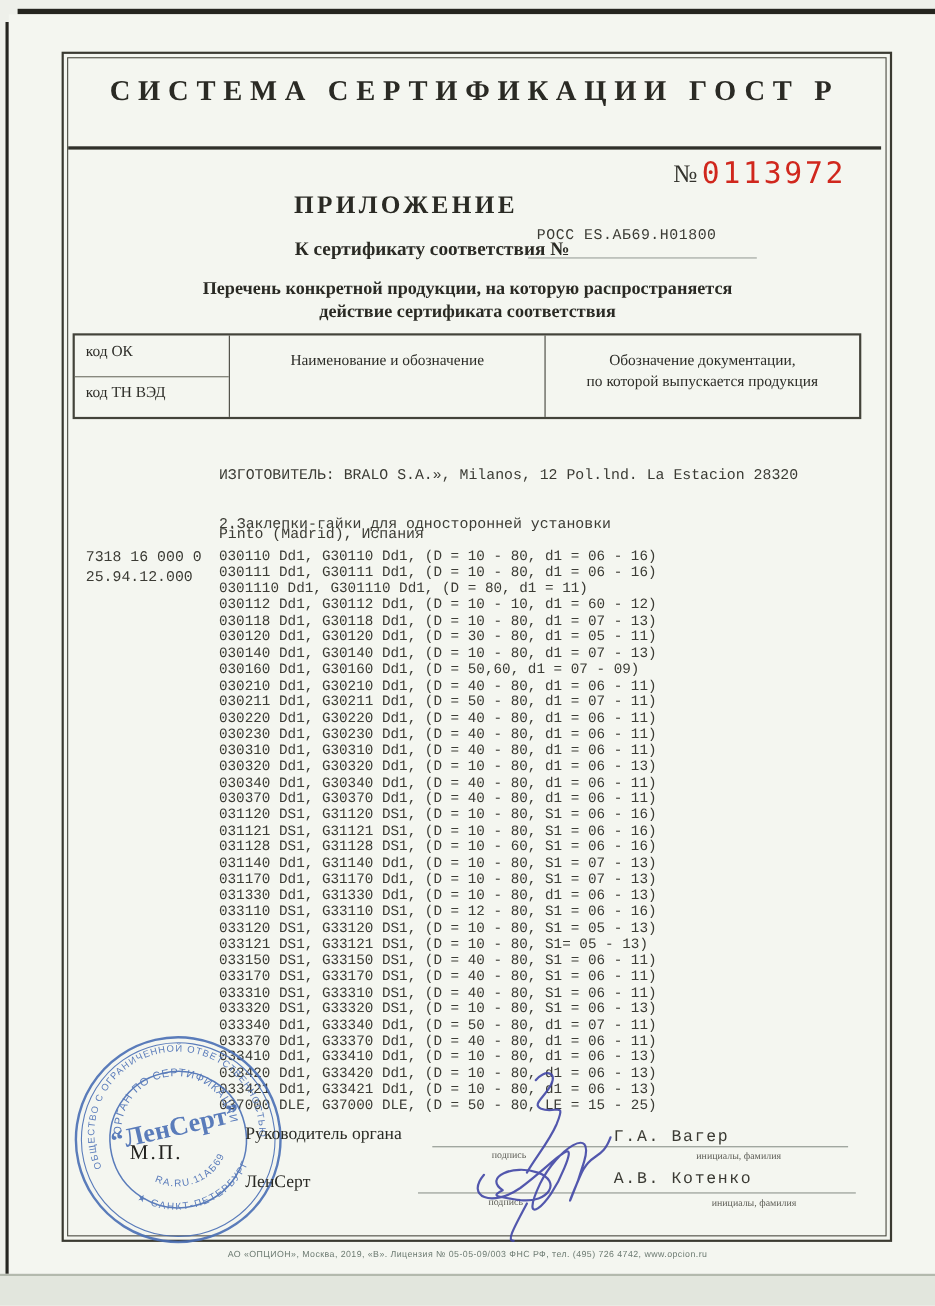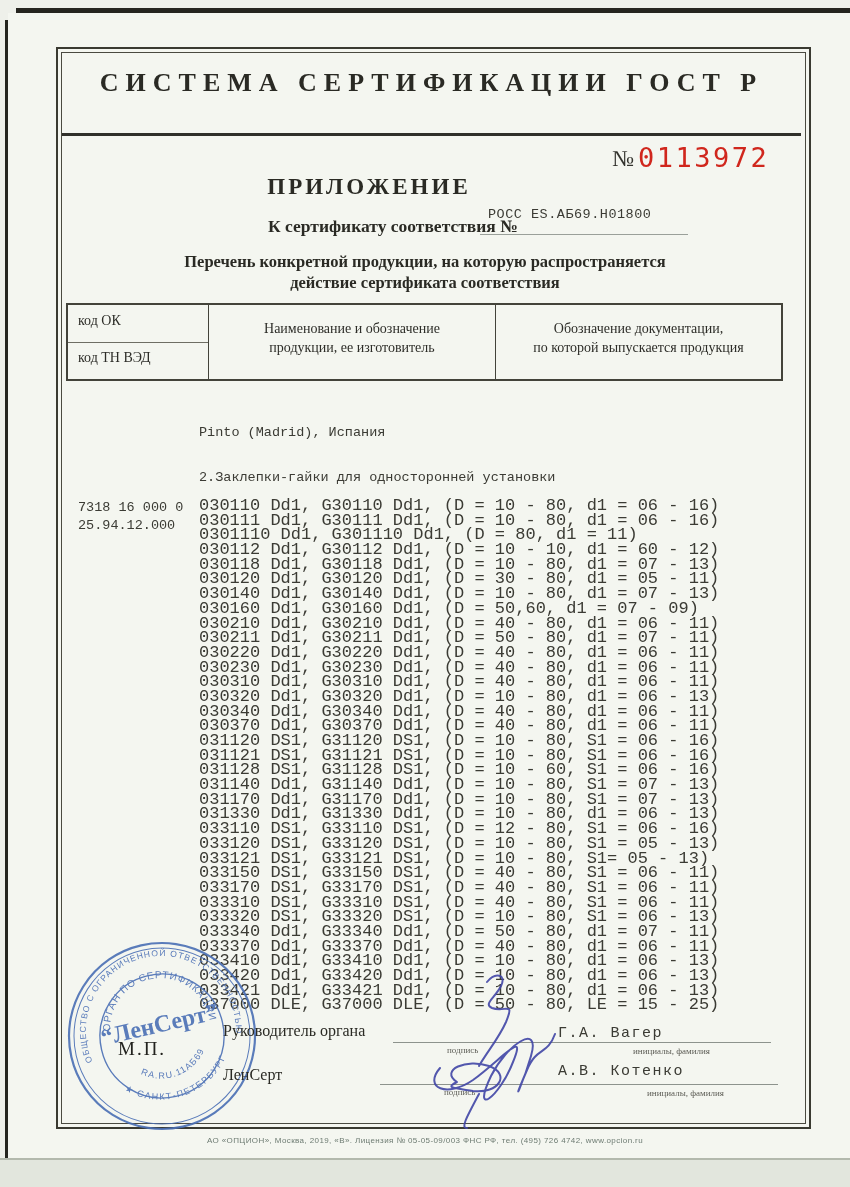--- a/index.html
+++ b/index.html
@@ -88,21 +88,21 @@
   .mono{font-family:"Liberation Mono", monospace;color:#3b3b34;}
   .manufacturer{
     position:absolute;left:199px;top:388px;
     font-size:13.5px;line-height:18px;white-space:pre;
   }
   .code-ok{position:absolute;left:78px;top:470px;font-size:13.5px;margin-top:48px;}
   .product-group{position:absolute;left:199px;top:470px;font-size:13.5px;}
   .code-tnved{position:absolute;left:78px;top:500px;font-size:13.5px;}
   .product-list{
     position:absolute;left:199px;top:499px;
-    font-size:17px;line-height:14.7px;white-space:pre;
+    font-size:13px;line-height:14.7px;white-space:pre;
   }
   .product-list .list-line{height:14.7px;}
 
   
   .stamp{position:absolute;left:62px;top:936px;width:200px;height:200px;transform:rotate(-13deg);opacity:0.9;}
   .mp-mark{
     position:absolute;left:118px;top:1038px;
     font-size:19px;color:#22221e;letter-spacing:2px;font-family:"Liberation Serif",serif;
   }
 
@@ -163,29 +163,29 @@
 <div class="desc-line2">действие сертификата соответствия</div>
 
 <div class="ptable">
   <div class="v1"></div>
   <div class="v2"></div>
   <div class="h-split"></div>
   <div class="cell-label c-kod-ok">код ОК</div>
   <div class="cell-label c-kod-tn">код ТН ВЭД</div>
   <div class="cell-label c-mid">
     <div>Наименование и обозначение</div>
-    <div>продукции, ее изготовитель</div>
   </div>
   <div class="cell-label c-right">
     <div>Обозначение документации,</div>
     <div>по которой выпускается продукция</div>
   </div>
 </div>
 
 <div class="manufacturer mono">
+  <div>ИЗГОТОВИТЕЛЬ: BRALO S.A.», Milanos, 12 Pol.lnd. La Estacion 28320</div>
   <div>Pinto (Madrid), Испания</div>
 </div>
 
 <div class="code-ok mono">25.94.12.000</div>
 <div class="product-group mono">2.Заклепки-гайки для односторонней установки</div>
 <div class="code-tnved mono">7318 16 000 0</div>
 <div class="product-list mono"><div class="list-line">030110 Dd1, G30110 Dd1, (D = 10 - 80, d1 = 06 - 16)</div><div class="list-line">030111 Dd1, G30111 Dd1, (D = 10 - 80, d1 = 06 - 16)</div><div class="list-line">0301110 Dd1, G301110 Dd1, (D = 80, d1 = 11)</div><div class="list-line">030112 Dd1, G30112 Dd1, (D = 10 - 10, d1 = 60 - 12)</div><div class="list-line">030118 Dd1, G30118 Dd1, (D = 10 - 80, d1 = 07 - 13)</div><div class="list-line">030120 Dd1, G30120 Dd1, (D = 30 - 80, d1 = 05 - 11)</div><div class="list-line">030140 Dd1, G30140 Dd1, (D = 10 - 80, d1 = 07 - 13)</div><div class="list-line">030160 Dd1, G30160 Dd1, (D = 50,60, d1 = 07 - 09)</div><div class="list-line">030210 Dd1, G30210 Dd1, (D = 40 - 80, d1 = 06 - 11)</div><div class="list-line">030211 Dd1, G30211 Dd1, (D = 50 - 80, d1 = 07 - 11)</div><div class="list-line">030220 Dd1, G30220 Dd1, (D = 40 - 80, d1 = 06 - 11)</div><div class="list-line">030230 Dd1, G30230 Dd1, (D = 40 - 80, d1 = 06 - 11)</div><div class="list-line">030310 Dd1, G30310 Dd1, (D = 40 - 80, d1 = 06 - 11)</div><div class="list-line">030320 Dd1, G30320 Dd1, (D = 10 - 80, d1 = 06 - 13)</div><div class="list-line">030340 Dd1, G30340 Dd1, (D = 40 - 80, d1 = 06 - 11)</div><div class="list-line">030370 Dd1, G30370 Dd1, (D = 40 - 80, d1 = 06 - 11)</div><div class="list-line">031120 DS1, G31120 DS1, (D = 10 - 80, S1 = 06 - 16)</div><div class="list-line">031121 DS1, G31121 DS1, (D = 10 - 80, S1 = 06 - 16)</div><div class="list-line">031128 DS1, G31128 DS1, (D = 10 - 60, S1 = 06 - 16)</div><div class="list-line">031140 Dd1, G31140 Dd1, (D = 10 - 80, S1 = 07 - 13)</div><div class="list-line">031170 Dd1, G31170 Dd1, (D = 10 - 80, S1 = 07 - 13)</div><div class="list-line">031330 Dd1, G31330 Dd1, (D = 10 - 80, d1 = 06 - 13)</div><div class="list-line">033110 DS1, G33110 DS1, (D = 12 - 80, S1 = 06 - 16)</div><div class="list-line">033120 DS1, G33120 DS1, (D = 10 - 80, S1 = 05 - 13)</div><div class="list-line">033121 DS1, G33121 DS1, (D = 10 - 80, S1= 05 - 13)</div><div class="list-line">033150 DS1, G33150 DS1, (D = 40 - 80, S1 = 06 - 11)</div><div class="list-line">033170 DS1, G33170 DS1, (D = 40 - 80, S1 = 06 - 11)</div><div class="list-line">033310 DS1, G33310 DS1, (D = 40 - 80, S1 = 06 - 11)</div><div class="list-line">033320 DS1, G33320 DS1, (D = 10 - 80, S1 = 06 - 13)</div><div class="list-line">033340 Dd1, G33340 Dd1, (D = 50 - 80, d1 = 07 - 11)</div><div class="list-line">033370 Dd1, G33370 Dd1, (D = 40 - 80, d1 = 06 - 11)</div><div class="list-line">033410 Dd1, G33410 Dd1, (D = 10 - 80, d1 = 06 - 13)</div><div class="list-line">033420 Dd1, G33420 Dd1, (D = 10 - 80, d1 = 06 - 13)</div><div class="list-line">033421 Dd1, G33421 Dd1, (D = 10 - 80, d1 = 06 - 13)</div><div class="list-line">037000 DLE, G37000 DLE, (D = 50 - 80, LE = 15 - 25)</div></div>
 
 <div class="stamp">
   <svg viewBox="0 0 200 200" width="200" height="200">

